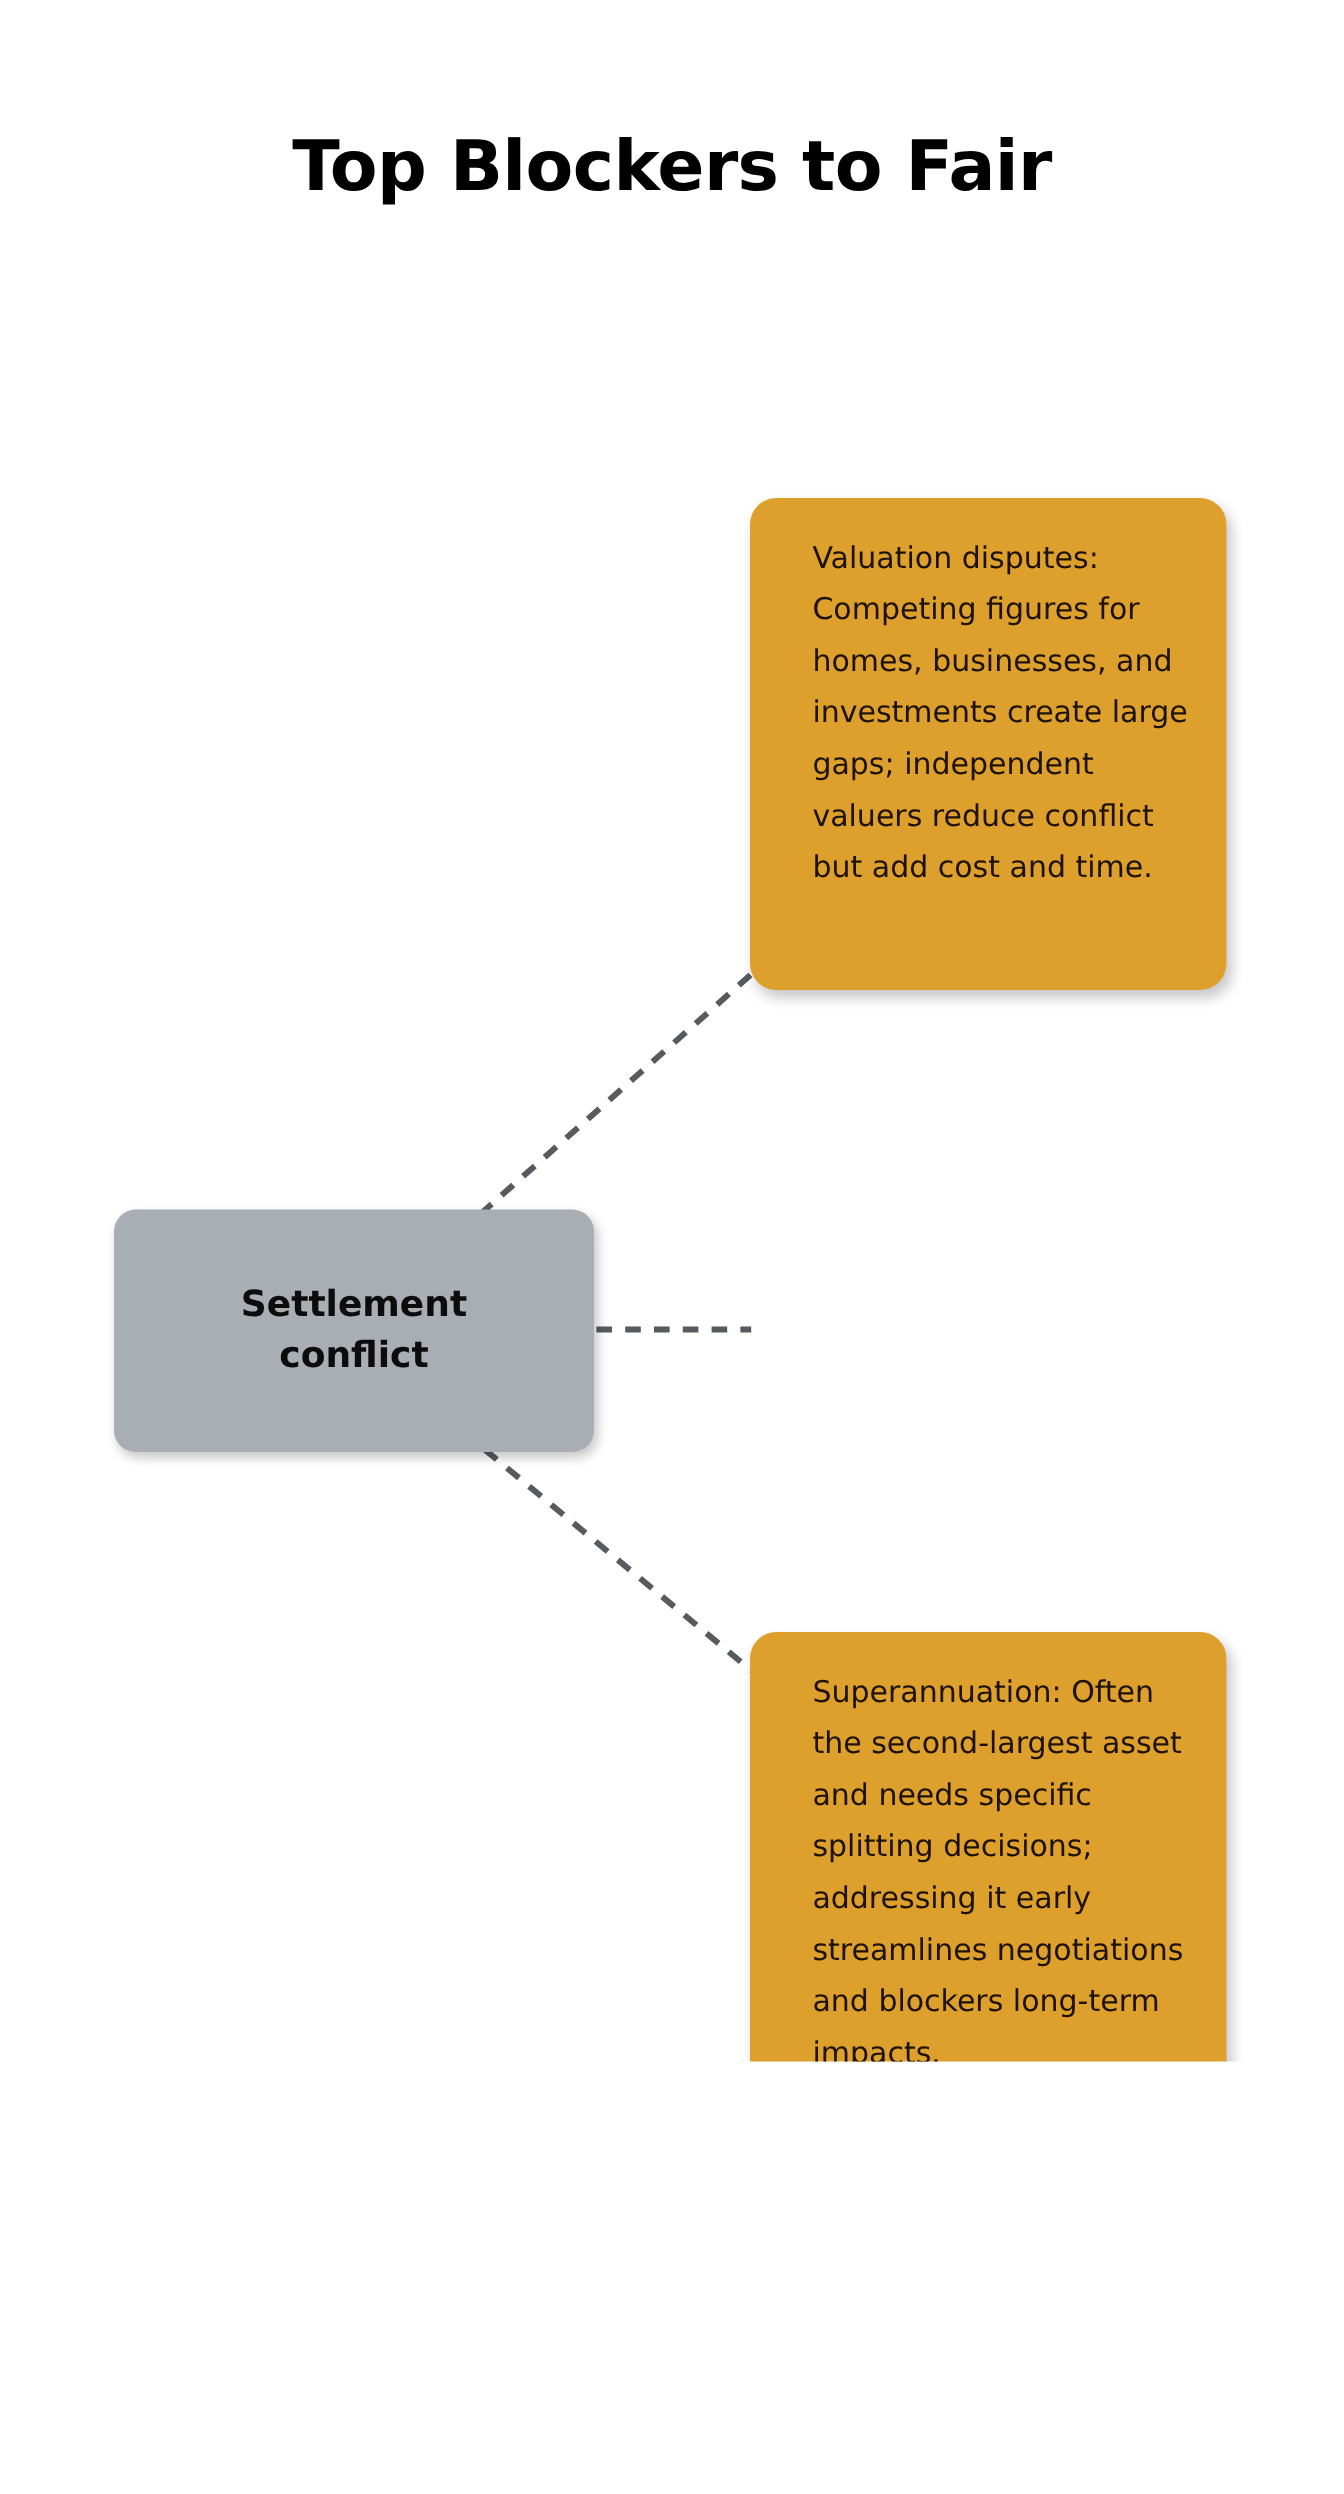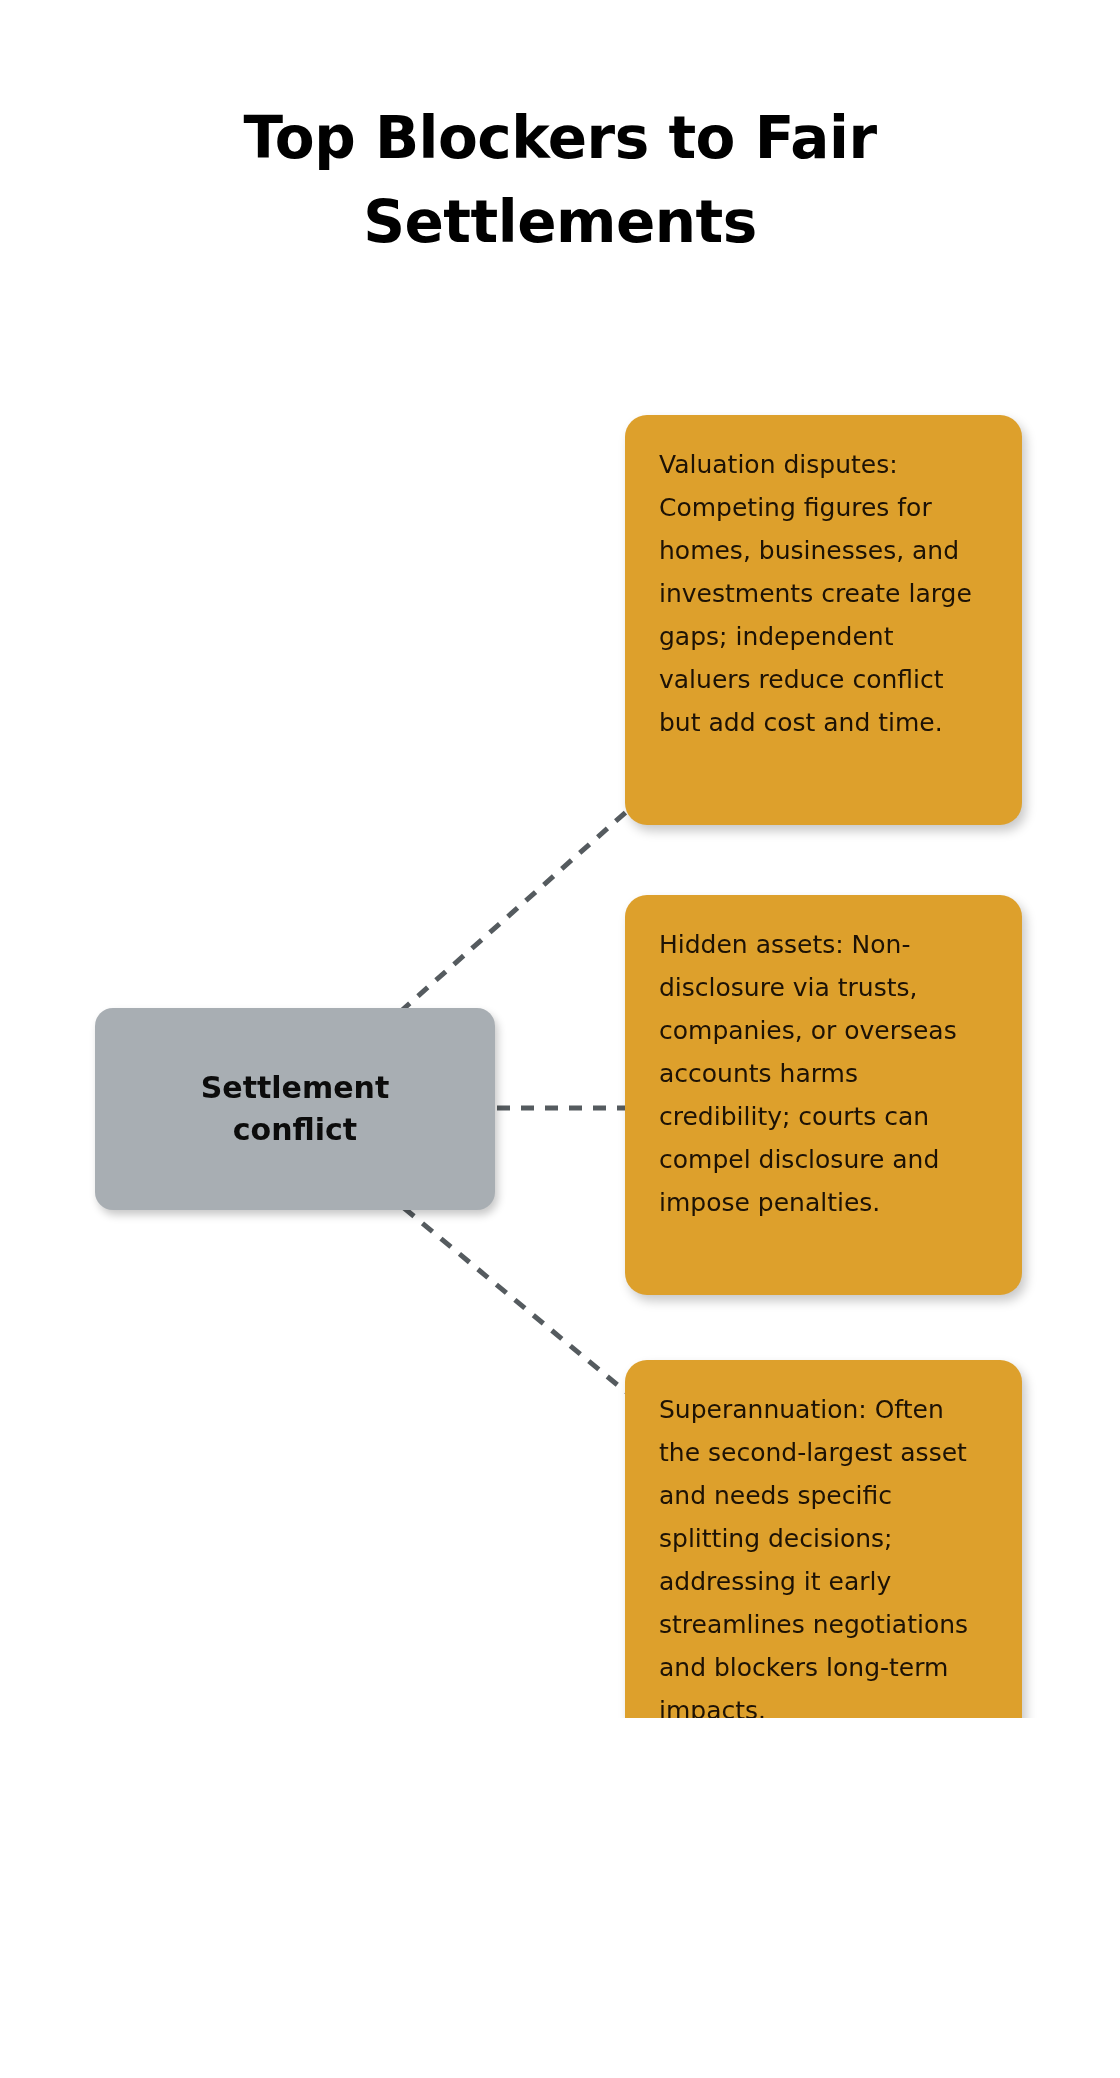--- a/index.html
+++ b/index.html
@@ -74,21 +74,21 @@
   }
 
   
   .card {
     position:absolute;
     left:625px;
     width:397px;
     background:#dda02c;
     border-radius:22px;
     box-shadow:4px 6px 11px rgba(0,0,0,0.22);
-    padding:28px 30px 26px 34px;
+    padding:28px 30px 26px 52px;
   }
   .card-text {
     font-family:"DejaVu Sans", sans-serif;
     font-weight:400;
     font-size:25px;
     line-height:43px;
     color:#1d1205;
     display:block;
   }
 
@@ -130,21 +130,20 @@
     margin-top:1px;
   }
 </style>
 </head>
 <body>
 
 <div id="infographic">
 
   <div class="title-block">
     <span class="title-line">Top Blockers to Fair</span>
-    <span class="title-line">Settlements</span>
   </div>
 
   <svg class="connectors" viewBox="0 0 1120 2078" width="1120" height="2078" aria-hidden="true">
 
     <line x1="400" y1="1012" x2="626" y2="812" stroke="#555b5f" stroke-width="5" stroke-dasharray="13 11" stroke-linecap="butt"></line>
 
     <line x1="497" y1="1108" x2="626" y2="1108" stroke="#555b5f" stroke-width="5" stroke-dasharray="13 11" stroke-linecap="butt"></line>
 
     <line x1="404" y1="1208" x2="626" y2="1392" stroke="#555b5f" stroke-width="5" stroke-dasharray="13 11" stroke-linecap="butt"></line>
   </svg>
@@ -153,23 +152,20 @@
     <div class="center-node-label">
       <span>Settlement</span><br>
       <span>conflict</span>
     </div>
   </div>
 
   <div class="card" id="card-1">
     <span class="card-text">Valuation disputes: Competing figures for homes, businesses, and investments create large gaps; independent valuers reduce conflict but add cost and time.</span>
   </div>
 
-  <div class="card" id="card-2">
-    <span class="card-text">Hidden assets: Non-disclosure via trusts, companies, or overseas accounts harms credibility; courts can compel disclosure and impose penalties.</span>
-  </div>
 
   <div class="card" id="card-3">
     <span class="card-text">Superannuation: Often the second-largest asset and needs specific splitting decisions; addressing it early streamlines negotiations and blockers long-term impacts.</span>
   </div>
 
   <div class="brand-logo">
     <svg class="brand-mark" viewBox="0 0 62 64" aria-hidden="true">
 
       <g fill="#1a1a1a">
 

